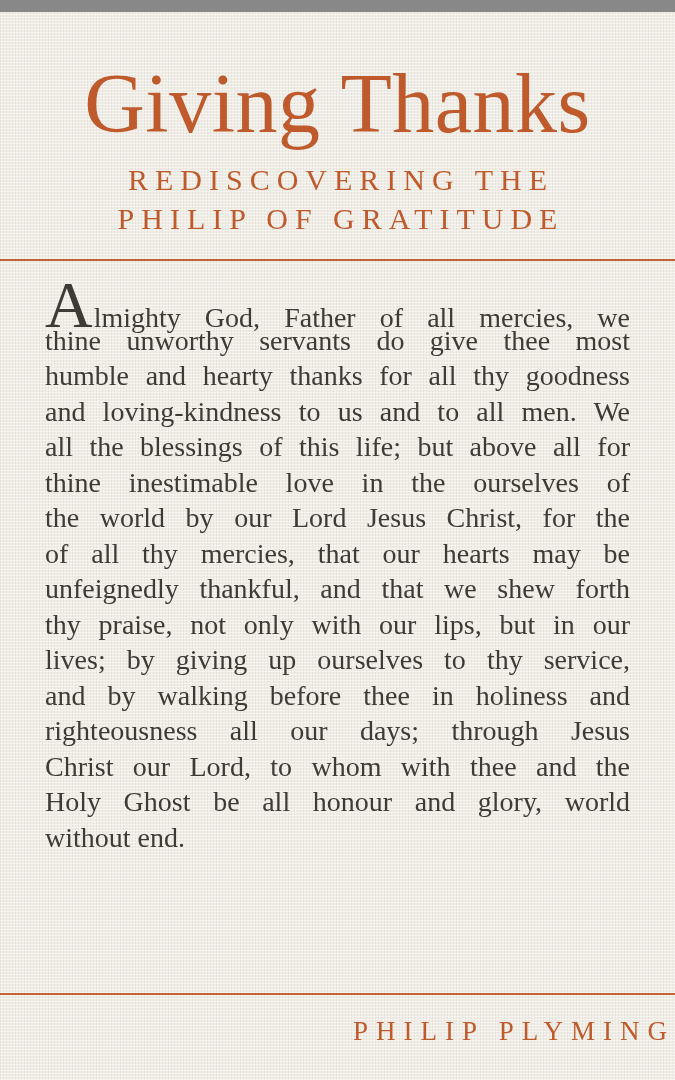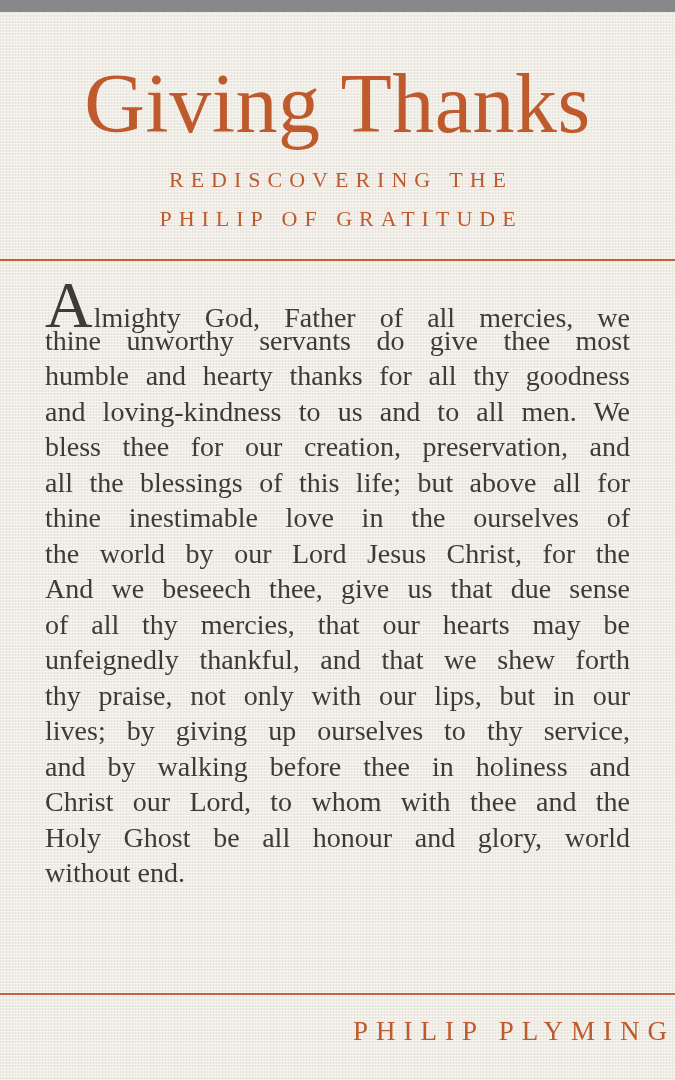--- a/index.html
+++ b/index.html
@@ -33,21 +33,21 @@
   }
   .subtitle {
     position: absolute;
     top: 148px;
     left: 0;
     width: 100%;
     text-align: center;
     color: #bf5a2c;
   }
   .subtitle .sub-line {
-    font-size: 22px;
+    font-size: 30px;
     line-height: 39px;
     letter-spacing: 7px;
     text-indent: 7px; 
   }
   .rule {
     position: absolute;
     left: 0;
     width: 100%;
     height: 2px;
     background: #c2643a;
@@ -104,30 +104,29 @@
     <div class="sub-line">PHILIP OF GRATITUDE</div>
   </div>
 
   <div class="rule rule-top"></div>
 
   <div class="prayer">
       <div class="line"><span class="initial-cap">A</span>lmighty God, Father of all mercies, we</div>
       <div class="line">thine unworthy servants do give thee most</div>
       <div class="line">humble and hearty thanks for all thy goodness</div>
       <div class="line">and loving-kindness to us and to all men. We</div>
-      <div class="line">bless thee for our creation, preservation, and</div>
       <div class="line">all the blessings of this life; but above all for</div>
       <div class="line">thine inestimable love in the ourselves of</div>
       <div class="line">the world by our Lord Jesus Christ, for the</div>
-      <div class="line">And we beseech thee, give us that due sense</div>
       <div class="line">of all thy mercies, that our hearts may be</div>
       <div class="line">unfeignedly thankful, and that we shew forth</div>
       <div class="line">thy praise, not only with our lips, but in our</div>
       <div class="line">lives; by giving up ourselves to thy service,</div>
       <div class="line">and by walking before thee in holiness and</div>
+      <div class="line">righteousness all our days; through Jesus</div>
       <div class="line">Christ our Lord, to whom with thee and the</div>
       <div class="line">Holy Ghost be all honour and glory, world</div>
       <div class="line last">without end.</div>
     </div>
 
   <div class="rule rule-bottom"></div>
 
   <div class="author">PHILIP PLYMING</div>
 
 </div>

